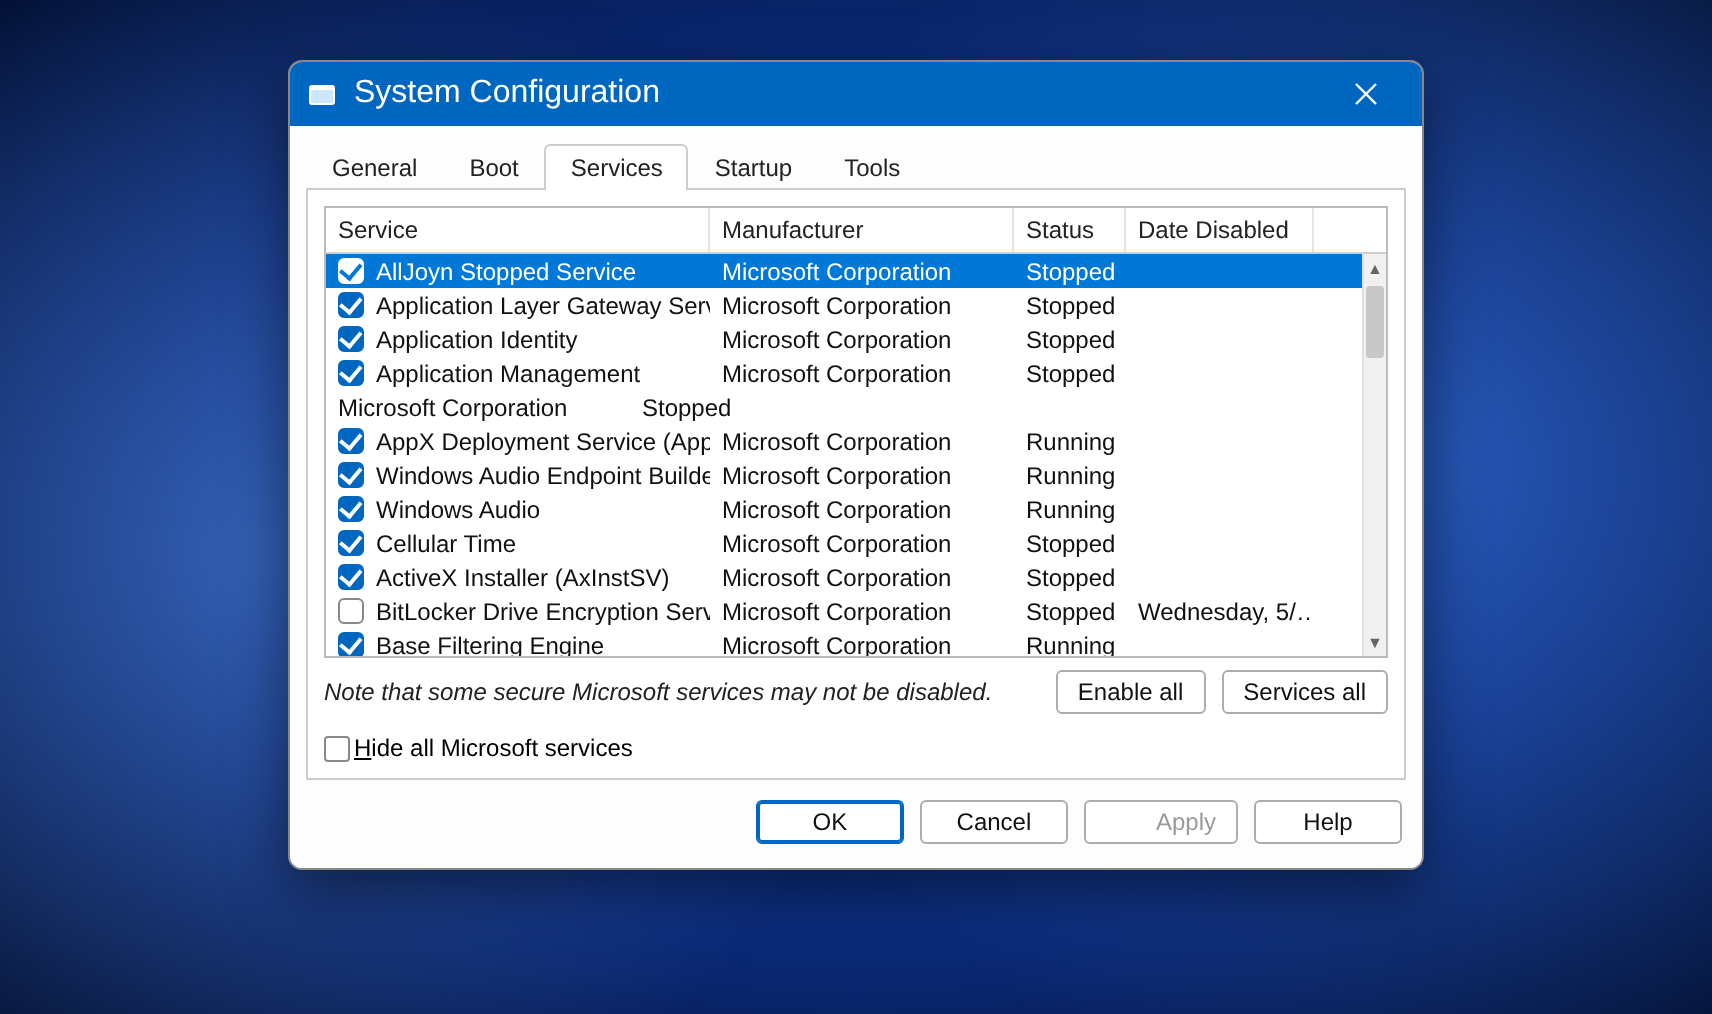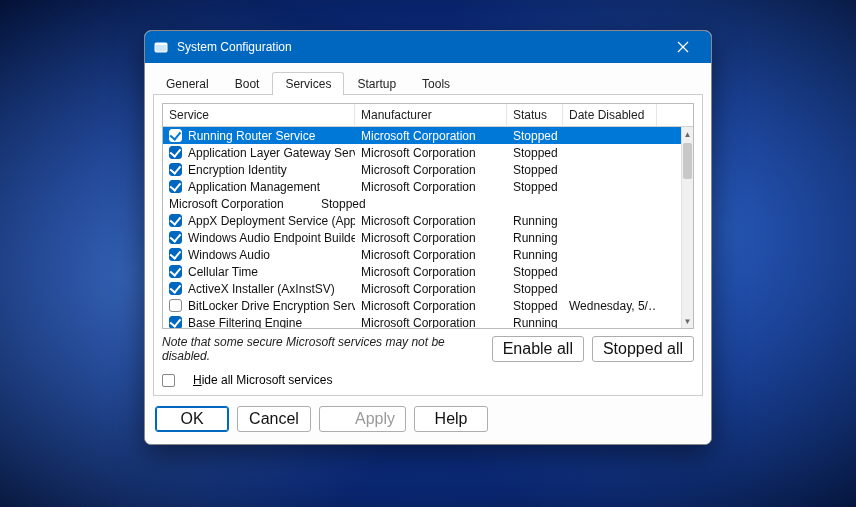--- a/index.html
+++ b/index.html
@@ -37,21 +37,21 @@
     display: flex;
     align-items: center;
     padding: 0 8px;
   }
   .titlebar .icon {
     width: 16px; height: 16px;
     margin-right: 8px;
     display: inline-flex;
     align-items: center; justify-content: center;
   }
-  .titlebar .title { flex: 1; font-size: 12px; }
+  .titlebar .title { flex: 1; font-size: 16px; }
   .titlebar .close {
     width: 40px; height: 32px;
     display: flex; align-items: center; justify-content: center;
     cursor: pointer;
   }
   .titlebar .close svg { stroke: white; }
   .client {
     background: #fdfdfd;
     padding: 0 8px 8px 8px;
   }
@@ -189,40 +189,41 @@
     margin-top: 6px;
     gap: 8px;
   }
   .note { color: #222; flex: 1; font-size: 12px; font-style: italic; }
   .btn {
     min-width: 74px;
     padding: 3px 10px;
     border: 1px solid #adadad;
     border-radius: 3px;
     background: #ffffff;
-    font-size: 16px;
+    font-size: 12px;
     color: #111;
     cursor: pointer;
     text-align: center;
   }
   .btn.disabled { color: #9a9a9a; cursor: default; padding-left: 35px; }
   .btn.default { border-color: #0067c0; box-shadow: inset 0 0 0 1px #0067c0; }
   .hide-row {
     display: flex; align-items: center;
     margin-top: 10px;
-    gap: 18px;
+    gap: 2px;
   }
   .hide-row .chk2 {
     width: 13px; height: 13px;
     border: 1px solid #888;
     border-radius: 2px;
     background: #fff;
   }
   .footer {
     display: flex;
+    justify-content: flex-end;
     gap: 8px;
     padding: 10px 2px 4px 2px;
   }
   .underline-first::first-letter { text-decoration: underline; }
 </style>
 </head>
 <body>
 
 <div class="desktop">
   <div class="window">
@@ -260,39 +261,39 @@
             <div class="col col-service">Service</div>
             <div class="col col-mfr">Manufacturer</div>
             <div class="col col-status">Status</div>
             <div class="col col-date">Date Disabled</div>
           </div>
           <div class="lv-body">
             <div class="lv-rows" id="lv-rows">
                 <div class="lv-row selected">
                   <div class="col col-service">
                     <span class="chk checked"></span>
-                    <span>Running Router Service</span>
+                    <span>AllJoyn Stopped Service</span>
                   </div>
                   <div class="col col-mfr">Microsoft Corporation</div>
                   <div class="col col-status">Stopped</div>
                   <div class="col col-date"></div>
                 </div>
                 <div class="lv-row">
                   <div class="col col-service">
                     <span class="chk checked"></span>
                     <span>Application Layer Gateway Service</span>
                   </div>
                   <div class="col col-mfr">Microsoft Corporation</div>
                   <div class="col col-status">Stopped</div>
                   <div class="col col-date"></div>
                 </div>
                 <div class="lv-row">
                   <div class="col col-service">
                     <span class="chk checked"></span>
-                    <span>Encryption Identity</span>
+                    <span>Application Identity</span>
                   </div>
                   <div class="col col-mfr">Microsoft Corporation</div>
                   <div class="col col-status">Stopped</div>
                   <div class="col col-date"></div>
                 </div>
                 <div class="lv-row">
                   <div class="col col-service">
                     <span class="chk checked"></span>
                     <span>Application Management</span>
                   </div>
@@ -373,21 +374,21 @@
               <div class="arrow">▲</div>
               <div class="thumb"></div>
               <div class="arrow" style="position:absolute;bottom:0;left:0;right:0">▼</div>
             </div>
           </div>
         </div>
 
         <div class="below-list">
           <span class="note">Note that some secure Microsoft services may not be disabled.</span>
           <span class="btn">Enable all</span>
-          <span class="btn">Stopped all</span>
+          <span class="btn">Services all</span>
         </div>
 
         <div class="hide-row">
           <span class="chk2"></span>
           <span class="underline-first">Hide all Microsoft services</span>
         </div>
 
       </div>
 
       <div class="footer">

